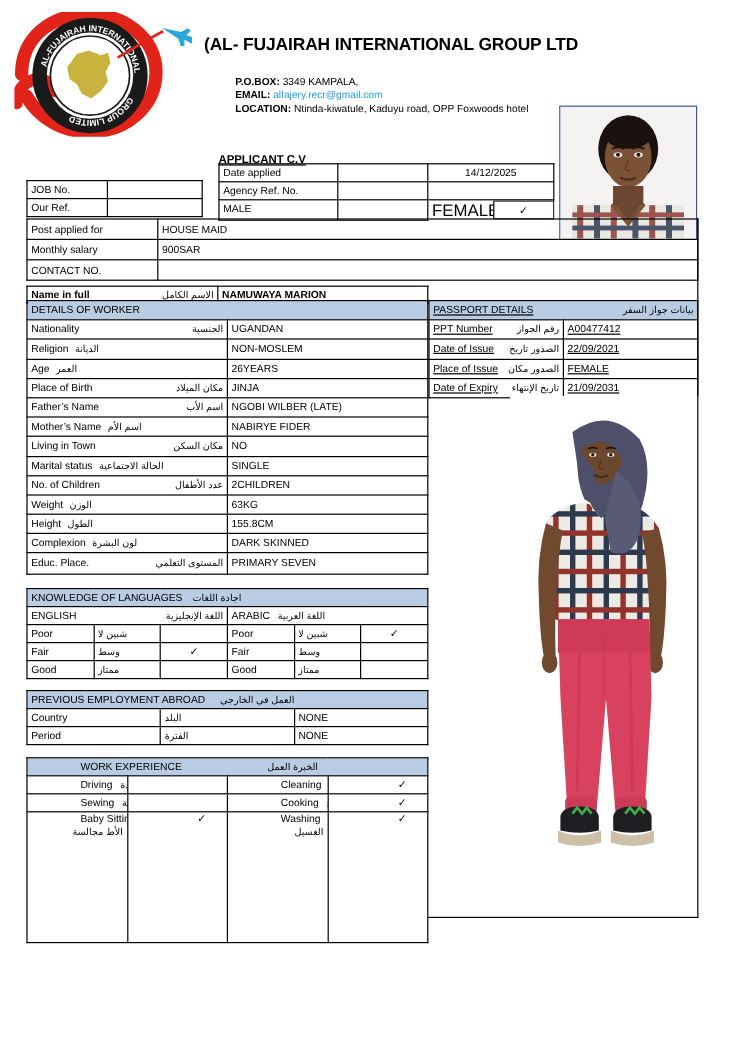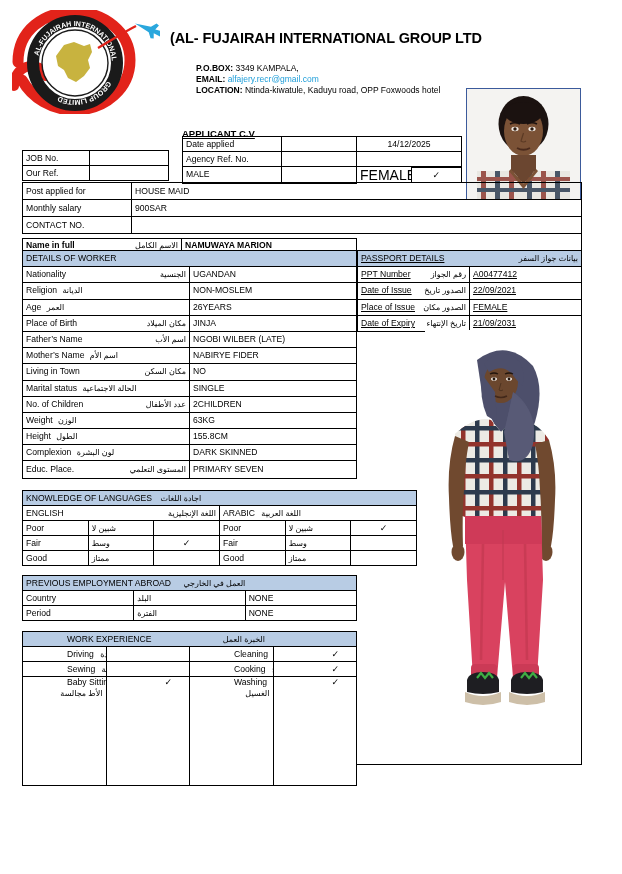--- a/index.html
+++ b/index.html
@@ -68,21 +68,21 @@
   #t-dateapp td{height:14px;}
   #t-post{left:22px;top:182px;width:560px;}
   #t-post td{height:16px;}
 
   #t-name{left:22px;top:238px;width:335px;}
   #t-details{left:22px;top:250px;width:335px;}
   #t-details td{height:15.2px;}
   #t-passport{left:357px;top:250px;width:225px;text-decoration:underline;}
   #t-passport td{height:15.2px;}
 
-  #t-lang{left:22px;top:490px;width:395px;border-radius:20px;}
+  #t-lang{left:22px;top:490px;width:335px;border-radius:20px;}
   #t-lang td{height:14px;}
   #t-prev{left:22px;top:575px;width:335px;}
   #t-prev td{height:14px;}
   #t-work{left:22px;top:631px;width:335px;}
   #t-work td{height:14px;padding-left:44px;}
   #t-work td.tall{height:108px;vertical-align:top;}
 </style>
 </head>
 <body>
 

